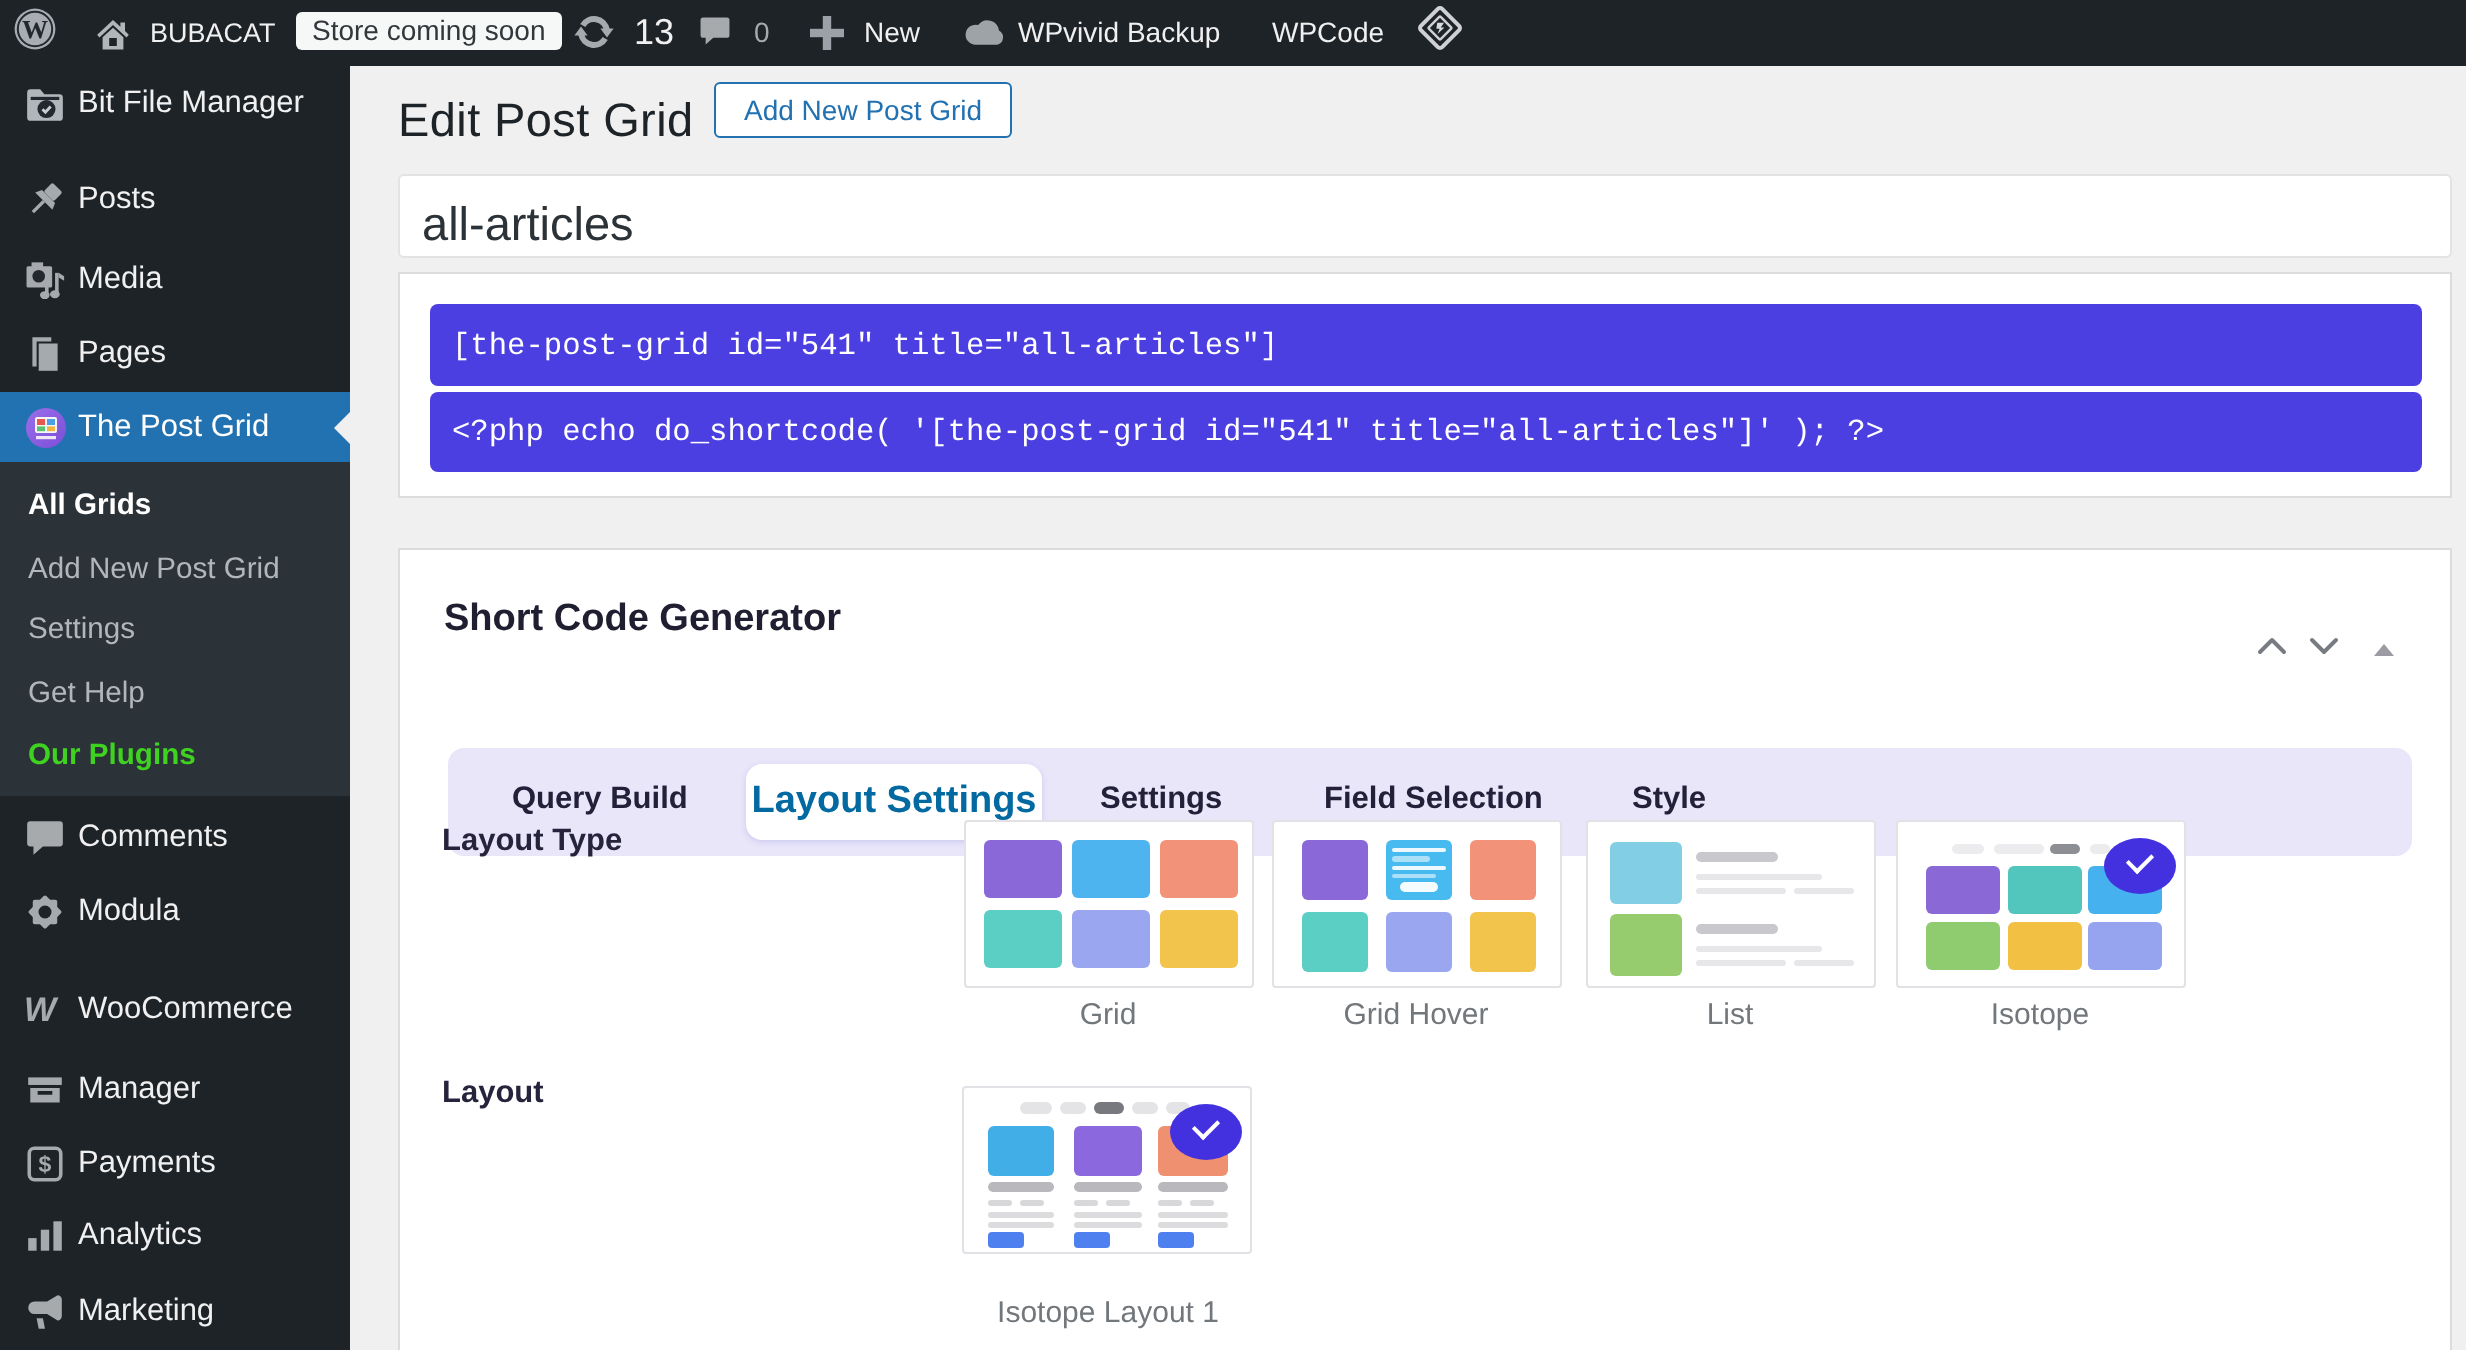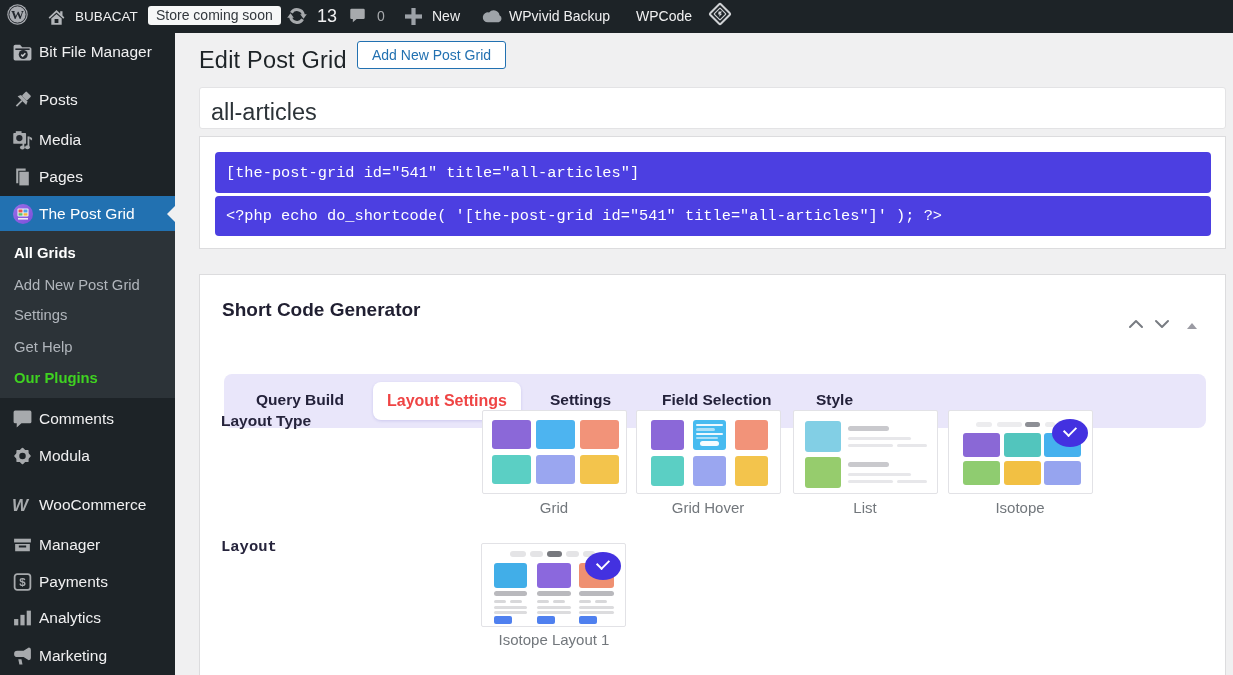--- a/index.html
+++ b/index.html
@@ -30,21 +30,21 @@
   #codecard { position:absolute; left:24px; top:103px; width:1027px; height:113px; background:#fff; border:1px solid #dcdcde; }
   .codebar { position:absolute; left:15px; width:996px; height:41px; background:#4c3fe1; border-radius:4px; color:#fff; font-family:"Liberation Mono", monospace; font-size:15.3px; }
   .codebar span { position:absolute; left:11px; top:50%; transform:translateY(-50%); white-space:nowrap; }
 
   
   #scg { position:absolute; left:24px; top:241px; width:1027px; height:410px; background:#fff; border:1px solid #dcdcde; }
   #scg h2 { position:absolute; left:22px; top:24px; font-size:19px; font-weight:700; color:#201f31; }
   #tabbar { position:absolute; left:24px; top:65px; width:982px; height:54px; background:#e9e6fa; border-radius:8px;margin-top:34px; }
   .tab { position:absolute; top:0; height:54px; line-height:51px; font-size:15.5px; font-weight:700; color:#23213a; }
   #pill { position:absolute; left:149px; top:8px; width:148px; height:38px; background:#fff; border-radius:8px; box-shadow:0 1px 3px rgba(80,70,190,.18); }
-  #pill span { position:absolute; left:50%; top:50%; transform:translate(-50%,-50%); color:#ef4444; font-size:16px; font-weight:700; white-space:nowrap; }
+  #pill span { position:absolute; left:50%; top:50%; transform:translate(-50%,-50%); color:#0369a1; font-size:19px; font-weight:700; white-space:nowrap; }
   .rowlabel { position:absolute; left:21px; font-size:15.5px; font-weight:700; color:#26243c; }
   .thumb { position:absolute; width:145px; height:84px; background:#fff; border:1px solid #e2e2e6; border-radius:2px; }
   .cap { position:absolute; transform:translateX(-50%); font-size:15px; color:#72777c; white-space:nowrap; }
   .sq { position:absolute; border-radius:3px; }
   .badge { position:absolute; width:36px; height:28px; border-radius:50%; background:#4331e0; }
   .badge:after { content:""; position:absolute; left:12px; top:7px; width:10px; height:6px; border-left:2.5px solid #fff; border-bottom:2.5px solid #fff; transform:rotate(-45deg); }
 </style>
 </head>
 <body>
 <div id="page">
@@ -315,21 +315,21 @@
         <div class="sq" style="left:14px; top:22px; width:37px; height:24px; background:#8a68d6;"></div>
         <div class="sq" style="left:55px; top:22px; width:37px; height:24px; background:#52c5bd;"></div>
         <div class="sq" style="left:95px; top:22px; width:37px; height:24px; background:#45b1ee;"></div>
         <div class="sq" style="left:14px; top:50px; width:37px; height:24px; background:#8fcc70;"></div>
         <div class="sq" style="left:55px; top:50px; width:37px; height:24px; background:#f2c043;"></div>
         <div class="sq" style="left:95px; top:50px; width:37px; height:24px; background:#96a4ef;"></div>
         <div class="badge" style="left:103px; top:8px;"></div>
       </div>
       <span class="cap" style="left:820px; top:224px;">Isotope</span>
 
-      <span class="rowlabel" style="top:263px;font-family:Liberation Mono, monospace;">Layout</span>
+      <span class="rowlabel" style="top:263px;">Layout</span>
 
       <div class="thumb" style="left:281px; top:268px;">
         <div class="sq" style="left:28px; top:7px; width:16px; height:6px; background:#e4e4e6;"></div>
         <div class="sq" style="left:48px; top:7px; width:13px; height:6px; background:#e4e4e6;"></div>
         <div class="sq" style="left:65px; top:7px; width:15px; height:6px; background:#77797e;"></div>
         <div class="sq" style="left:84px; top:7px; width:13px; height:6px; background:#e4e4e6;"></div>
         <div class="sq" style="left:101px;top:7px; width:12px; height:6px; background:#e4e4e6;"></div>
 
         <div class="sq" style="left:12px; top:19px; width:33px; height:25px; background:#41aee8;"></div>
         <div class="sq" style="left:55px; top:19px; width:34px; height:25px; background:#8b68dd;"></div>
@@ -351,17 +351,17 @@
         <div class="sq" style="left:97px; top:62px; width:35px; height:2.5px; background:#dcdcde;"></div>
         <div class="sq" style="left:12px; top:67px; width:33px; height:2.5px; background:#dcdcde;"></div>
         <div class="sq" style="left:55px; top:67px; width:34px; height:2.5px; background:#dcdcde;"></div>
         <div class="sq" style="left:97px; top:67px; width:35px; height:2.5px; background:#dcdcde;"></div>
 
         <div class="sq" style="left:12px; top:72px; width:18px; height:8px; background:#4f80ef; border-radius:2px;"></div>
         <div class="sq" style="left:55px; top:72px; width:18px; height:8px; background:#4f80ef; border-radius:2px;"></div>
         <div class="sq" style="left:97px; top:72px; width:18px; height:8px; background:#4f80ef; border-radius:2px;"></div>
         <div class="badge" style="left:103px; top:8px;"></div>
       </div>
-      <span class="cap" style="left:354px; top:356px;">Isotope Layout 1</span>
+      <span class="cap" style="left:354px; top:373px;">Isotope Layout 1</span>
     </div>
   </div>
 
 </div>
 
 </body></html>

